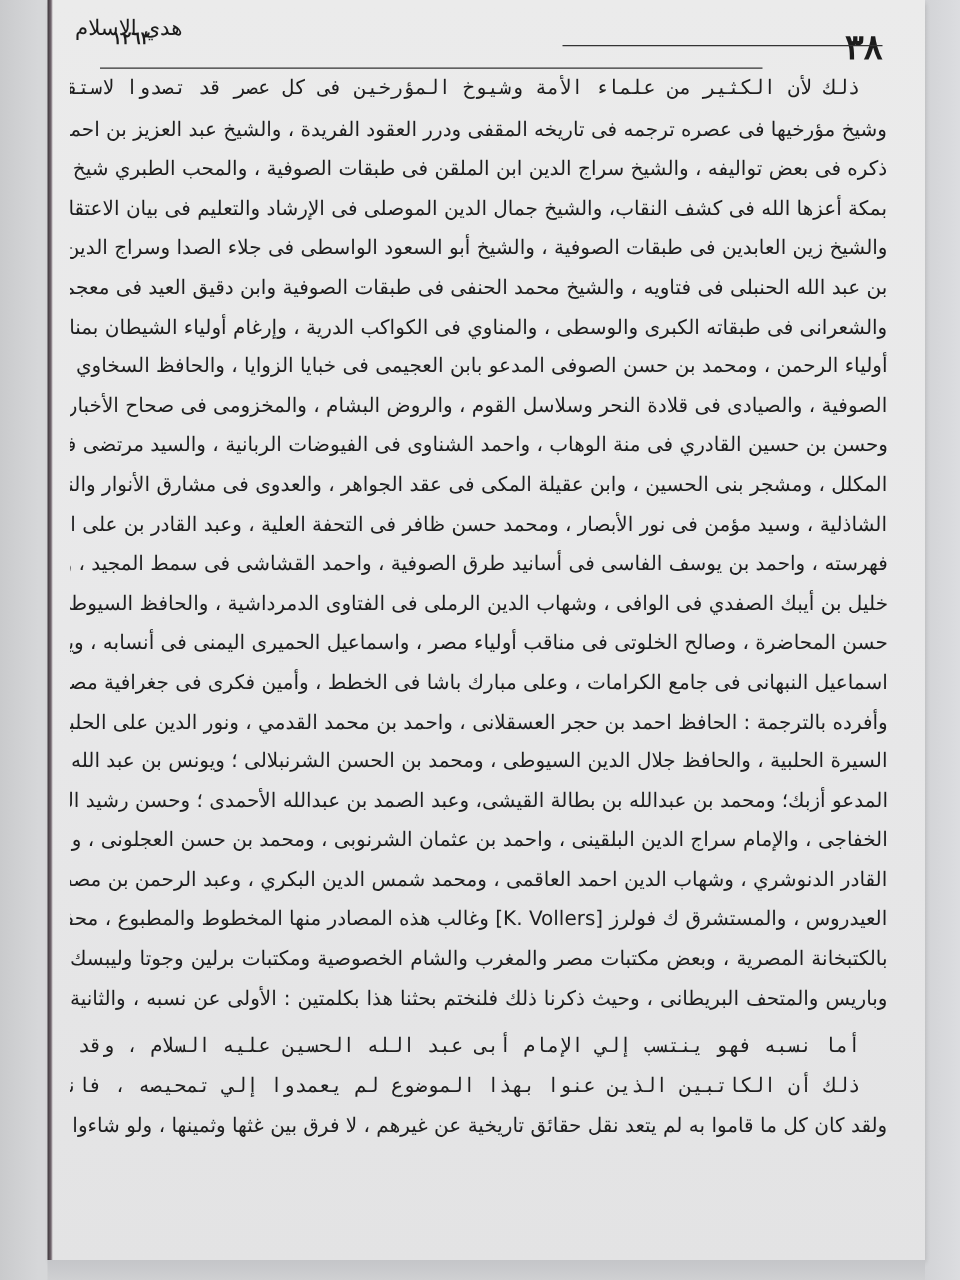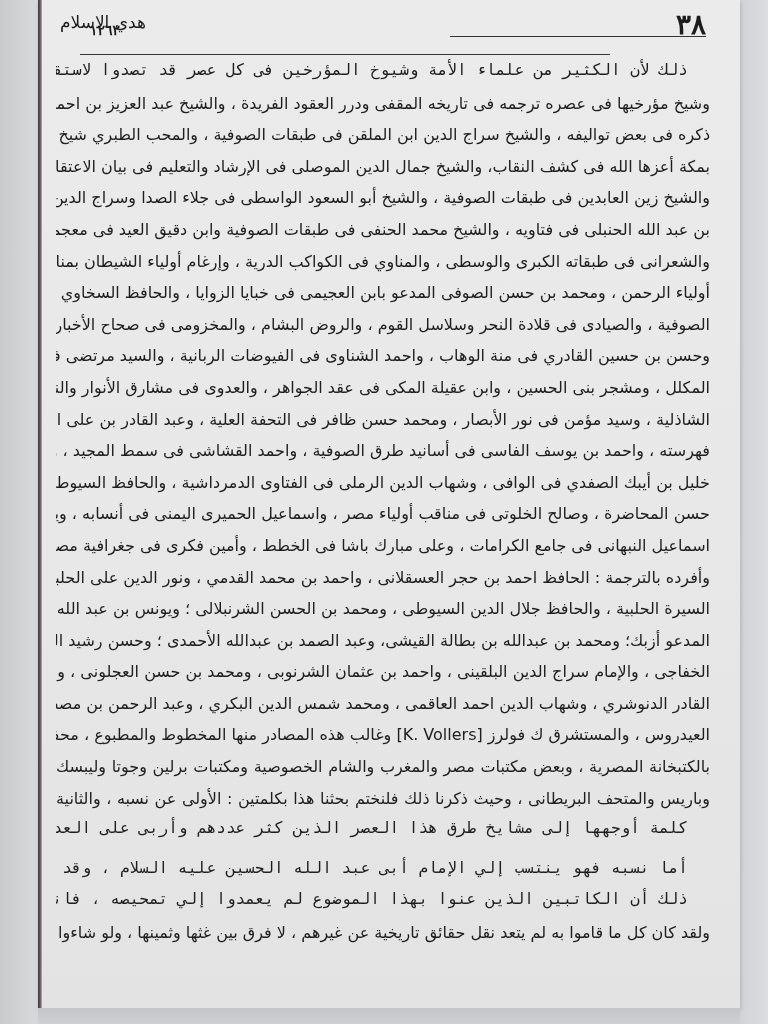--- a/index.html
+++ b/index.html
@@ -31,21 +31,21 @@
     .page-bottom-shadow {
       position: absolute; left: 0; right: 0; bottom: -16px; height: 16px;
       background: linear-gradient(180deg, #c4c5c8, #cfd0d2);
     }
     .header {
       position: absolute; left: 22px; right: 30px; top: 0; height: 56px;
       font-family: "DejaVu Serif", serif;
       color: #1c1c1c;
     }
     .page-number {
-      position: absolute; right: 4px; top: 8px;
+      position: absolute; right: 4px; top: 21px;
       font-size: 28px; font-weight: bold;
       direction: rtl;
       text-align: right;
     }
     .running-title {
       position: absolute; left: 0; right: 0; top: 12px;
       text-align: left; font-size: 17px;
       direction: rtl;
     }
     .year {
@@ -118,19 +118,18 @@
       <div class="line">حسن المحاضرة ، وصالح الخلوتى فى مناقب أولياء مصر ، واسماعيل الحميرى اليمنى فى أنسابه ، ويوسف بن</div>
       <div class="line short">اسماعيل النبهانى فى جامع الكرامات ، وعلى مبارك باشا فى الخطط ، وأمين فكرى فى جغرافية مصر</div>
       <div class="line">وأفرده بالترجمة : الحافظ احمد بن حجر العسقلانى ، واحمد بن محمد القدمي ، ونور الدين على الحلبى مؤلف</div>
       <div class="line">السيرة الحلبية ، والحافظ جلال الدين السيوطى ، ومحمد بن الحسن الشرنبلالى ؛ ويونس بن عبد الله الصوفي</div>
       <div class="line">المدعو أزبك؛ ومحمد بن عبدالله بن بطالة القيشى، وعبد الصمد بن عبدالله الأحمدى ؛ وحسن رشيد المشهدى</div>
       <div class="line">الخفاجى ، والإمام سراج الدين البلقينى ، واحمد بن عثمان الشرنوبى ، ومحمد بن حسن العجلونى ، وعبد</div>
       <div class="line">القادر الدنوشري ، وشهاب الدين احمد العاقمى ، ومحمد شمس الدين البكري ، وعبد الرحمن بن مصطفى</div>
       <div class="line">العيدروس ، والمستشرق ك فولرز [K. Vollers] وغالب هذه المصادر منها المخطوط والمطبوع ، محفوظ</div>
       <div class="line">بالكتبخانة المصرية ، وبعض مكتبات مصر والمغرب والشام الخصوصية ومكتبات برلين وجوتا وليبسك</div>
       <div class="line">وباريس والمتحف البريطانى ، وحيث ذكرنا ذلك فلنختم بحثنا هذا بكلمتين : الأولى عن نسبه ، والثانية</div>
-      <div class="line short indent">كلمة أوجهها إلى مشايخ طرق هذا العصر الذين كثر عددهم وأربى على العد</div>
       <div class="line indent gap-before">أما نسبه فهو ينتسب إلي الإمام أبى عبد الله الحسين عليه السلام ، وقد يعد نسبه فى مصاف</div>
       <div class="line indent">ذلك أن الكاتبين الذين عنوا بهذا الموضوع لم يعمدوا إلي تمحيصه ، فانساقوا مدفوعين بشهرته وتواتره</div>
       <div class="line">ولقد كان كل ما قاموا به لم يتعد نقل حقائق تاريخية عن غيرهم ، لا فرق بين غثها وثمينها ، ولو شاءوا أن</div>
     </div>
   </div>
 </div>
 
 </body></html>

